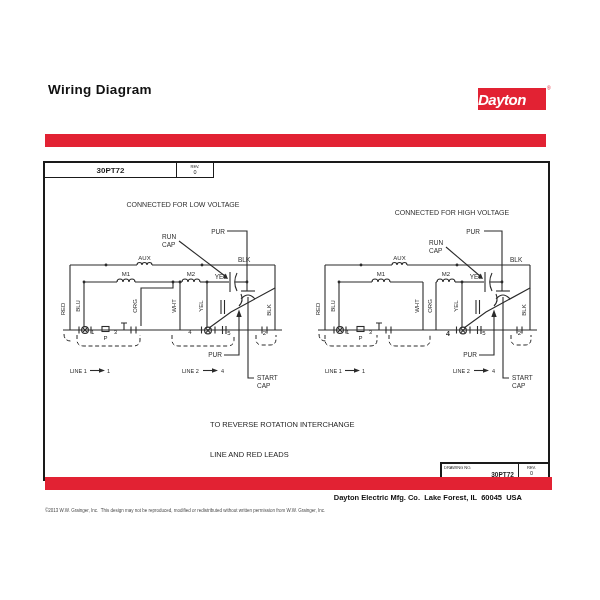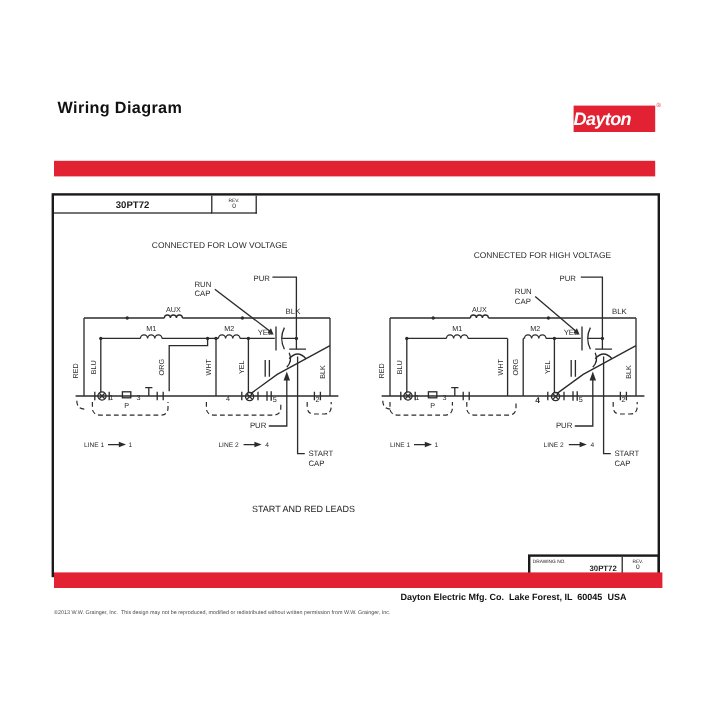--- a/index.html
+++ b/index.html
@@ -290,21 +290,22 @@
           <polygon class="ah" points="48,180.5 42,178.2 42,182.8"></polygon>
         <text x="50" y="182.5">1</text>
         <text x="141" y="182.5">LINE 2</text>
         <path class="wire" d="M162 180.5 H173"></path>
           <polygon class="ah" points="177,180.5 171,178.2 171,182.8"></polygon>
         <text x="180" y="182.5">4</text>
       </g>
     </svg>
 
     <div class="abs rot-note">
-      <div>START AND RED LEADS</div>
+      <div>TO REVERSE ROTATION INTERCHANGE</div>
+      <div>LINE AND RED LEADS</div>
     </div>
 
     <div class="abs tblock">
       <div class="abs tblock-left">
         <div class="abs dn-label">DRAWING NO.</div>
         <div class="abs dn-value">30PT72</div>
       </div>
       <div class="abs tblock-right">
         <span class="rev-lbl">REV.</span>
         <span class="rev-val">0</span>

